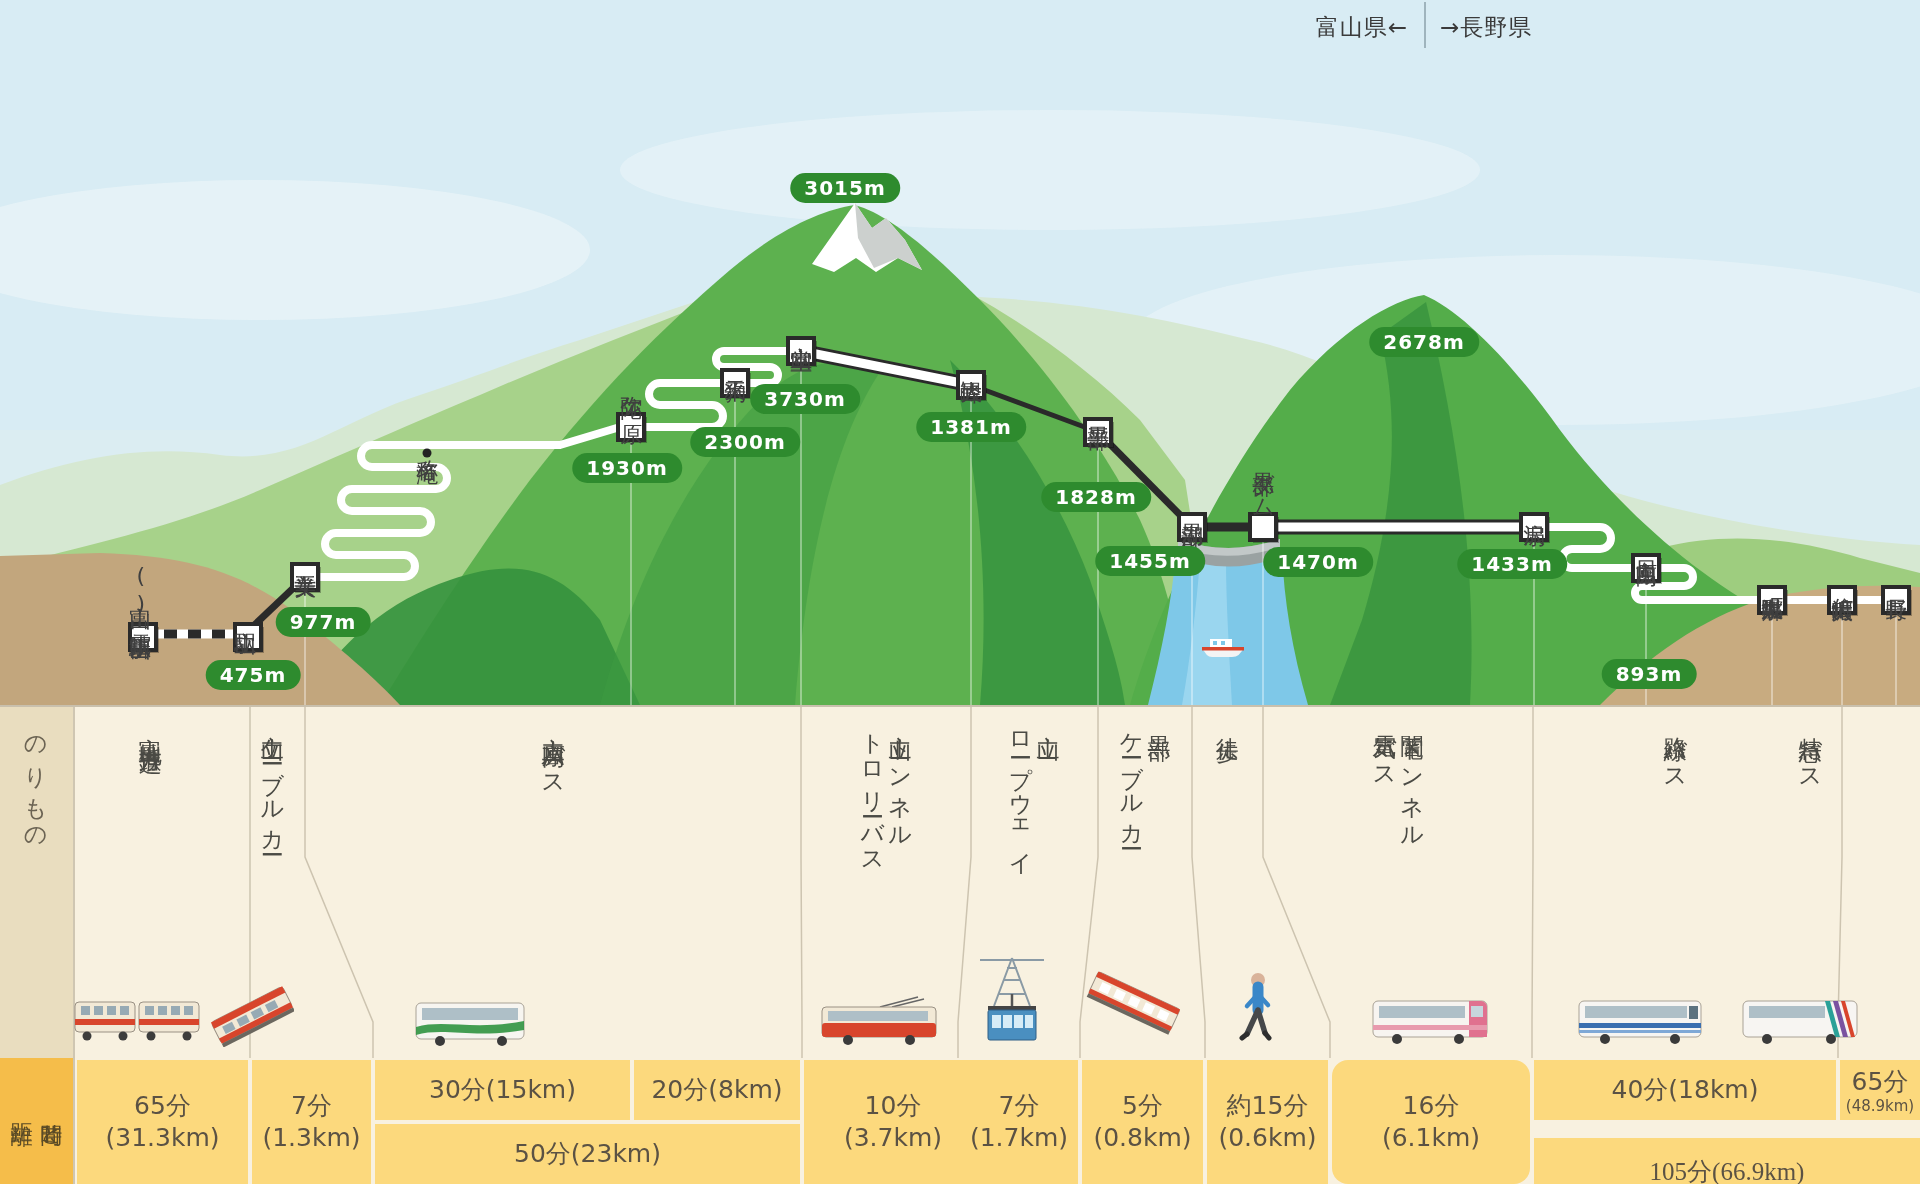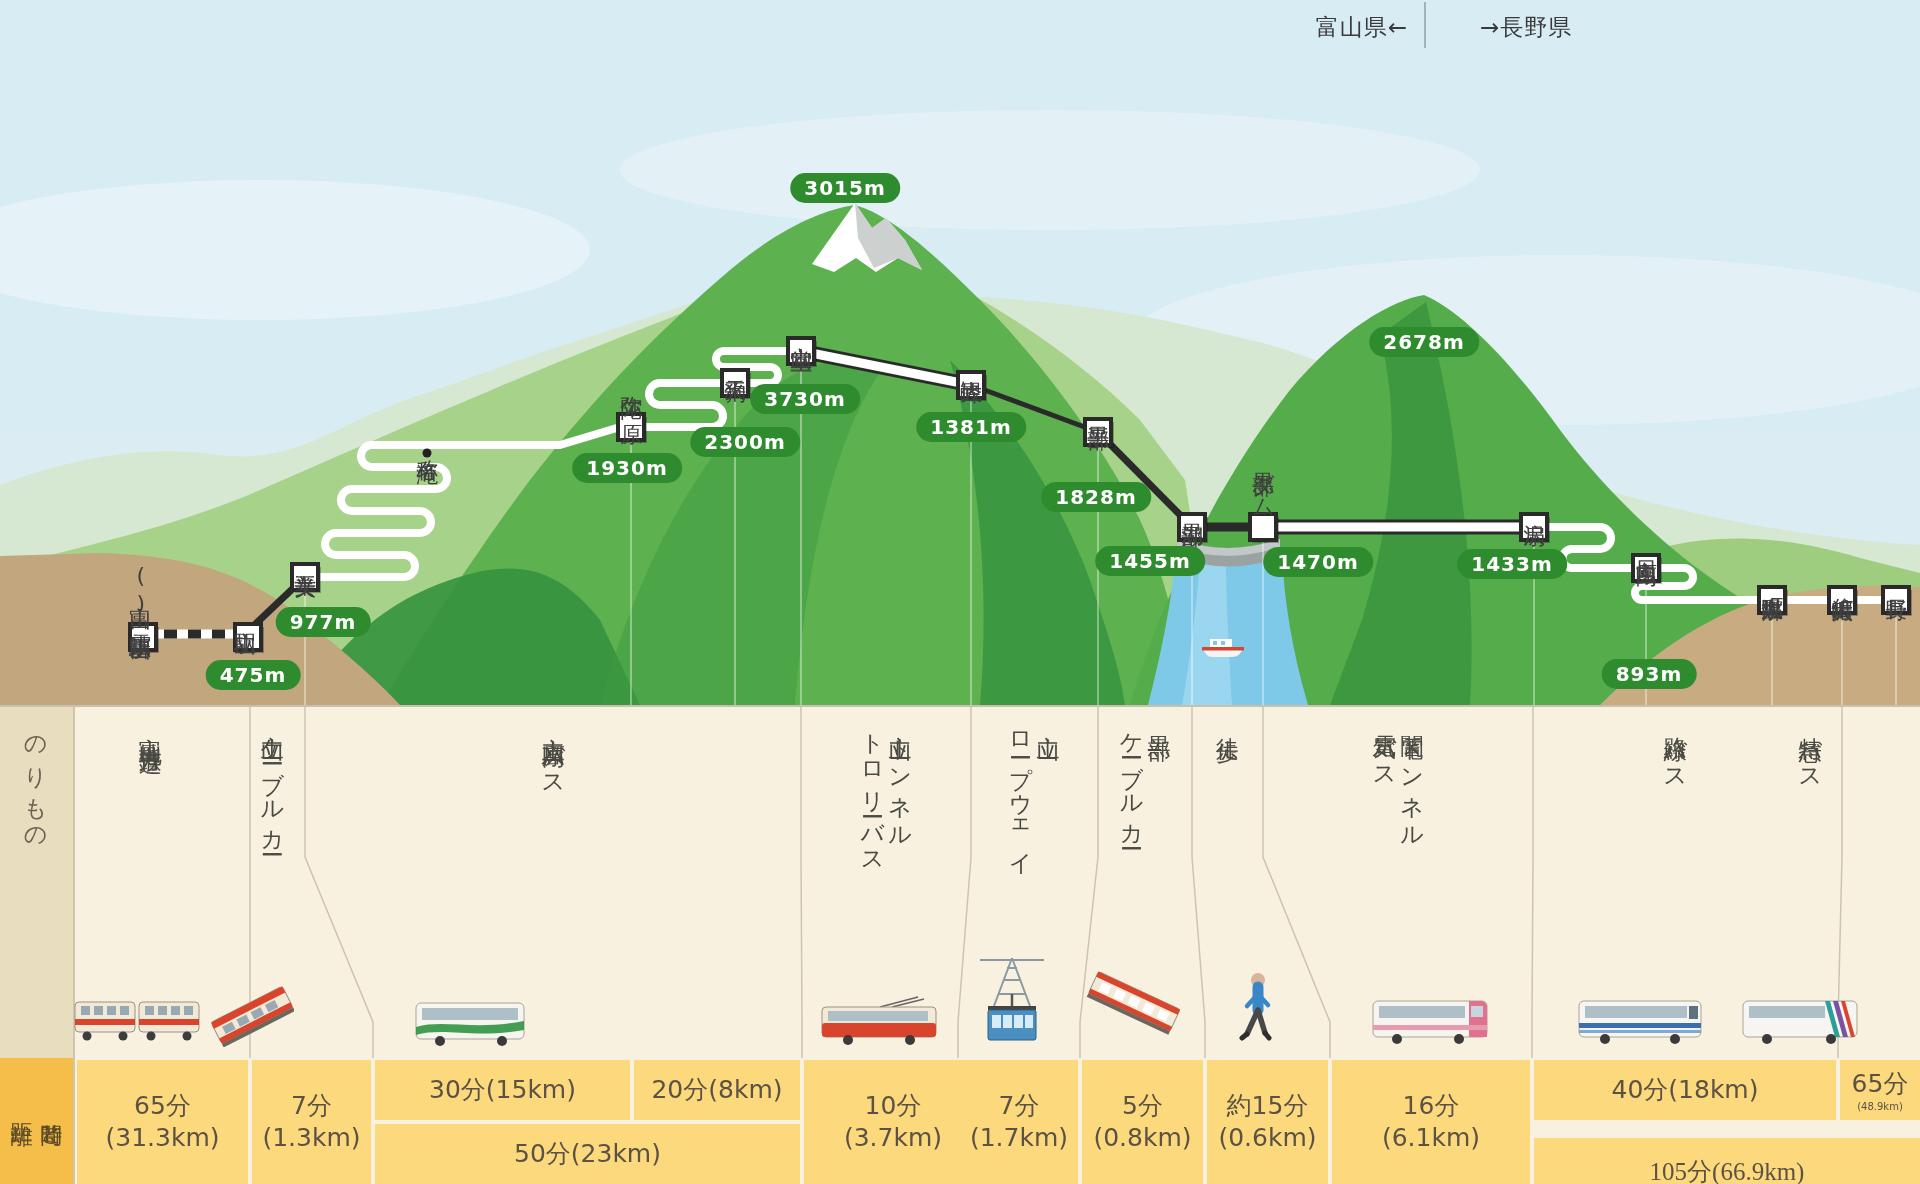--- a/index.html
+++ b/index.html
@@ -25,21 +25,21 @@
   .row2-header .vtext{font-size:22px;color:#5a4a26;line-height:1.35;letter-spacing:2px;}
   .row1-header .vtext{position:absolute;left:50%;top:14px;transform:translateX(-50%);
                font-size:23px;color:#6b6353;letter-spacing:4px;}
   .mode-label{position:absolute;transform:translateX(-50%);font-size:23px;color:#4a4a44;
               letter-spacing:3px;line-height:1.2;}
   .icon{position:absolute;transform:translateX(-50%);}
   .tseps{position:absolute;left:0;top:0;}
   .time-cell{position:absolute;background:#fcd97d;color:#5b5244;display:flex;flex-direction:column;
              align-items:center;justify-content:center;font-size:25px;text-align:center;
              line-height:1.3;white-space:pre-line;}
-  .time-cell .sub{font-size:10px;line-height:1;margin-top:1px;}
+  .time-cell .sub{font-size:15px;line-height:1;margin-top:1px;}
 </style>
 </head>
 <body>
 
 <div class="stage">
 
   <div class="map">
     <svg width="1920" height="705" viewBox="0 0 1920 705">
 
       <rect x="0" y="0" width="1920" height="705" fill="#d8ecf4"></rect>
@@ -168,21 +168,21 @@
           <rect x="1633" y="555" width="26" height="26"></rect>
           <rect x="1759" y="587" width="26" height="26"></rect>
           <rect x="1829" y="587" width="26" height="26"></rect>
           <rect x="1883" y="587" width="26" height="26"></rect>
         </g>
       </g>
     </svg>
 
     <div class="pref" style="left:1408px;transform:translateX(-100%);">富山県←</div>
     <div class="pref-divider"></div>
-    <div class="pref" style="left:1440px;margin-left:40px;">→長野県</div>
+    <div class="pref" style="left:1440px;">→長野県</div>
 
     <div class="st-label vtext" style="left:840px;bottom:543px;">立山</div>
     <div class="st-label vtext" style="left:1424px;bottom:389px;">赤沢岳</div>
 
     <div class="st-label vtext" style="left:140px;bottom:83px;">(富山)電鉄富山駅</div>
     <div class="st-label vtext" style="left:245px;bottom:88px;">立山駅</div>
     <div class="st-label vtext" style="left:305px;bottom:145px;">美女平</div>
     <div class="st-label vtext" style="left:427px;bottom:260px;">称名滝</div>
     <div class="st-label vtext" style="left:631px;bottom:297px;">弥陀ケ原</div>
     <div class="st-label vtext" style="left:735px;bottom:339px;">天狗平</div>
@@ -383,21 +383,21 @@
     <div class="time-cell" style="left:634px;top:353px;width:166px;height:60px;">20分(8km)</div>
     <div class="time-cell" style="left:375px;top:417px;width:425px;height:60px;">50分(23km)</div>
     <div class="time-cell" style="left:804px;top:353px;width:178px;height:124px;">10分
 (3.7km)</div>
     <div class="time-cell" style="left:960px;top:353px;width:118px;height:124px;">7分
 (1.7km)</div>
     <div class="time-cell" style="left:1082px;top:353px;width:121px;height:124px;">5分
 (0.8km)</div>
     <div class="time-cell" style="left:1207px;top:353px;width:121px;height:124px;">約15分
 (0.6km)</div>
-    <div class="time-cell" style="left:1332px;top:353px;width:198px;height:124px;">16分
+    <div class="time-cell" style="left:1332px;top:353px;width:198px;height:124px;border-radius:16px;">16分
 (6.1km)</div>
     <div class="time-cell" style="left:1534px;top:353px;width:302px;height:60px;">40分(18km)</div>
     <div class="time-cell" style="left:1840px;top:353px;width:80px;height:60px;">
       <span>65分</span>
       <span class="sub">(48.9km)</span>
     </div>
     <div class="time-cell" style="left:1534px;top:431px;width:386px;height:68px;font-family:Liberation Serif, serif;">105分(66.9km)</div>
   </div>
 </div>
 

